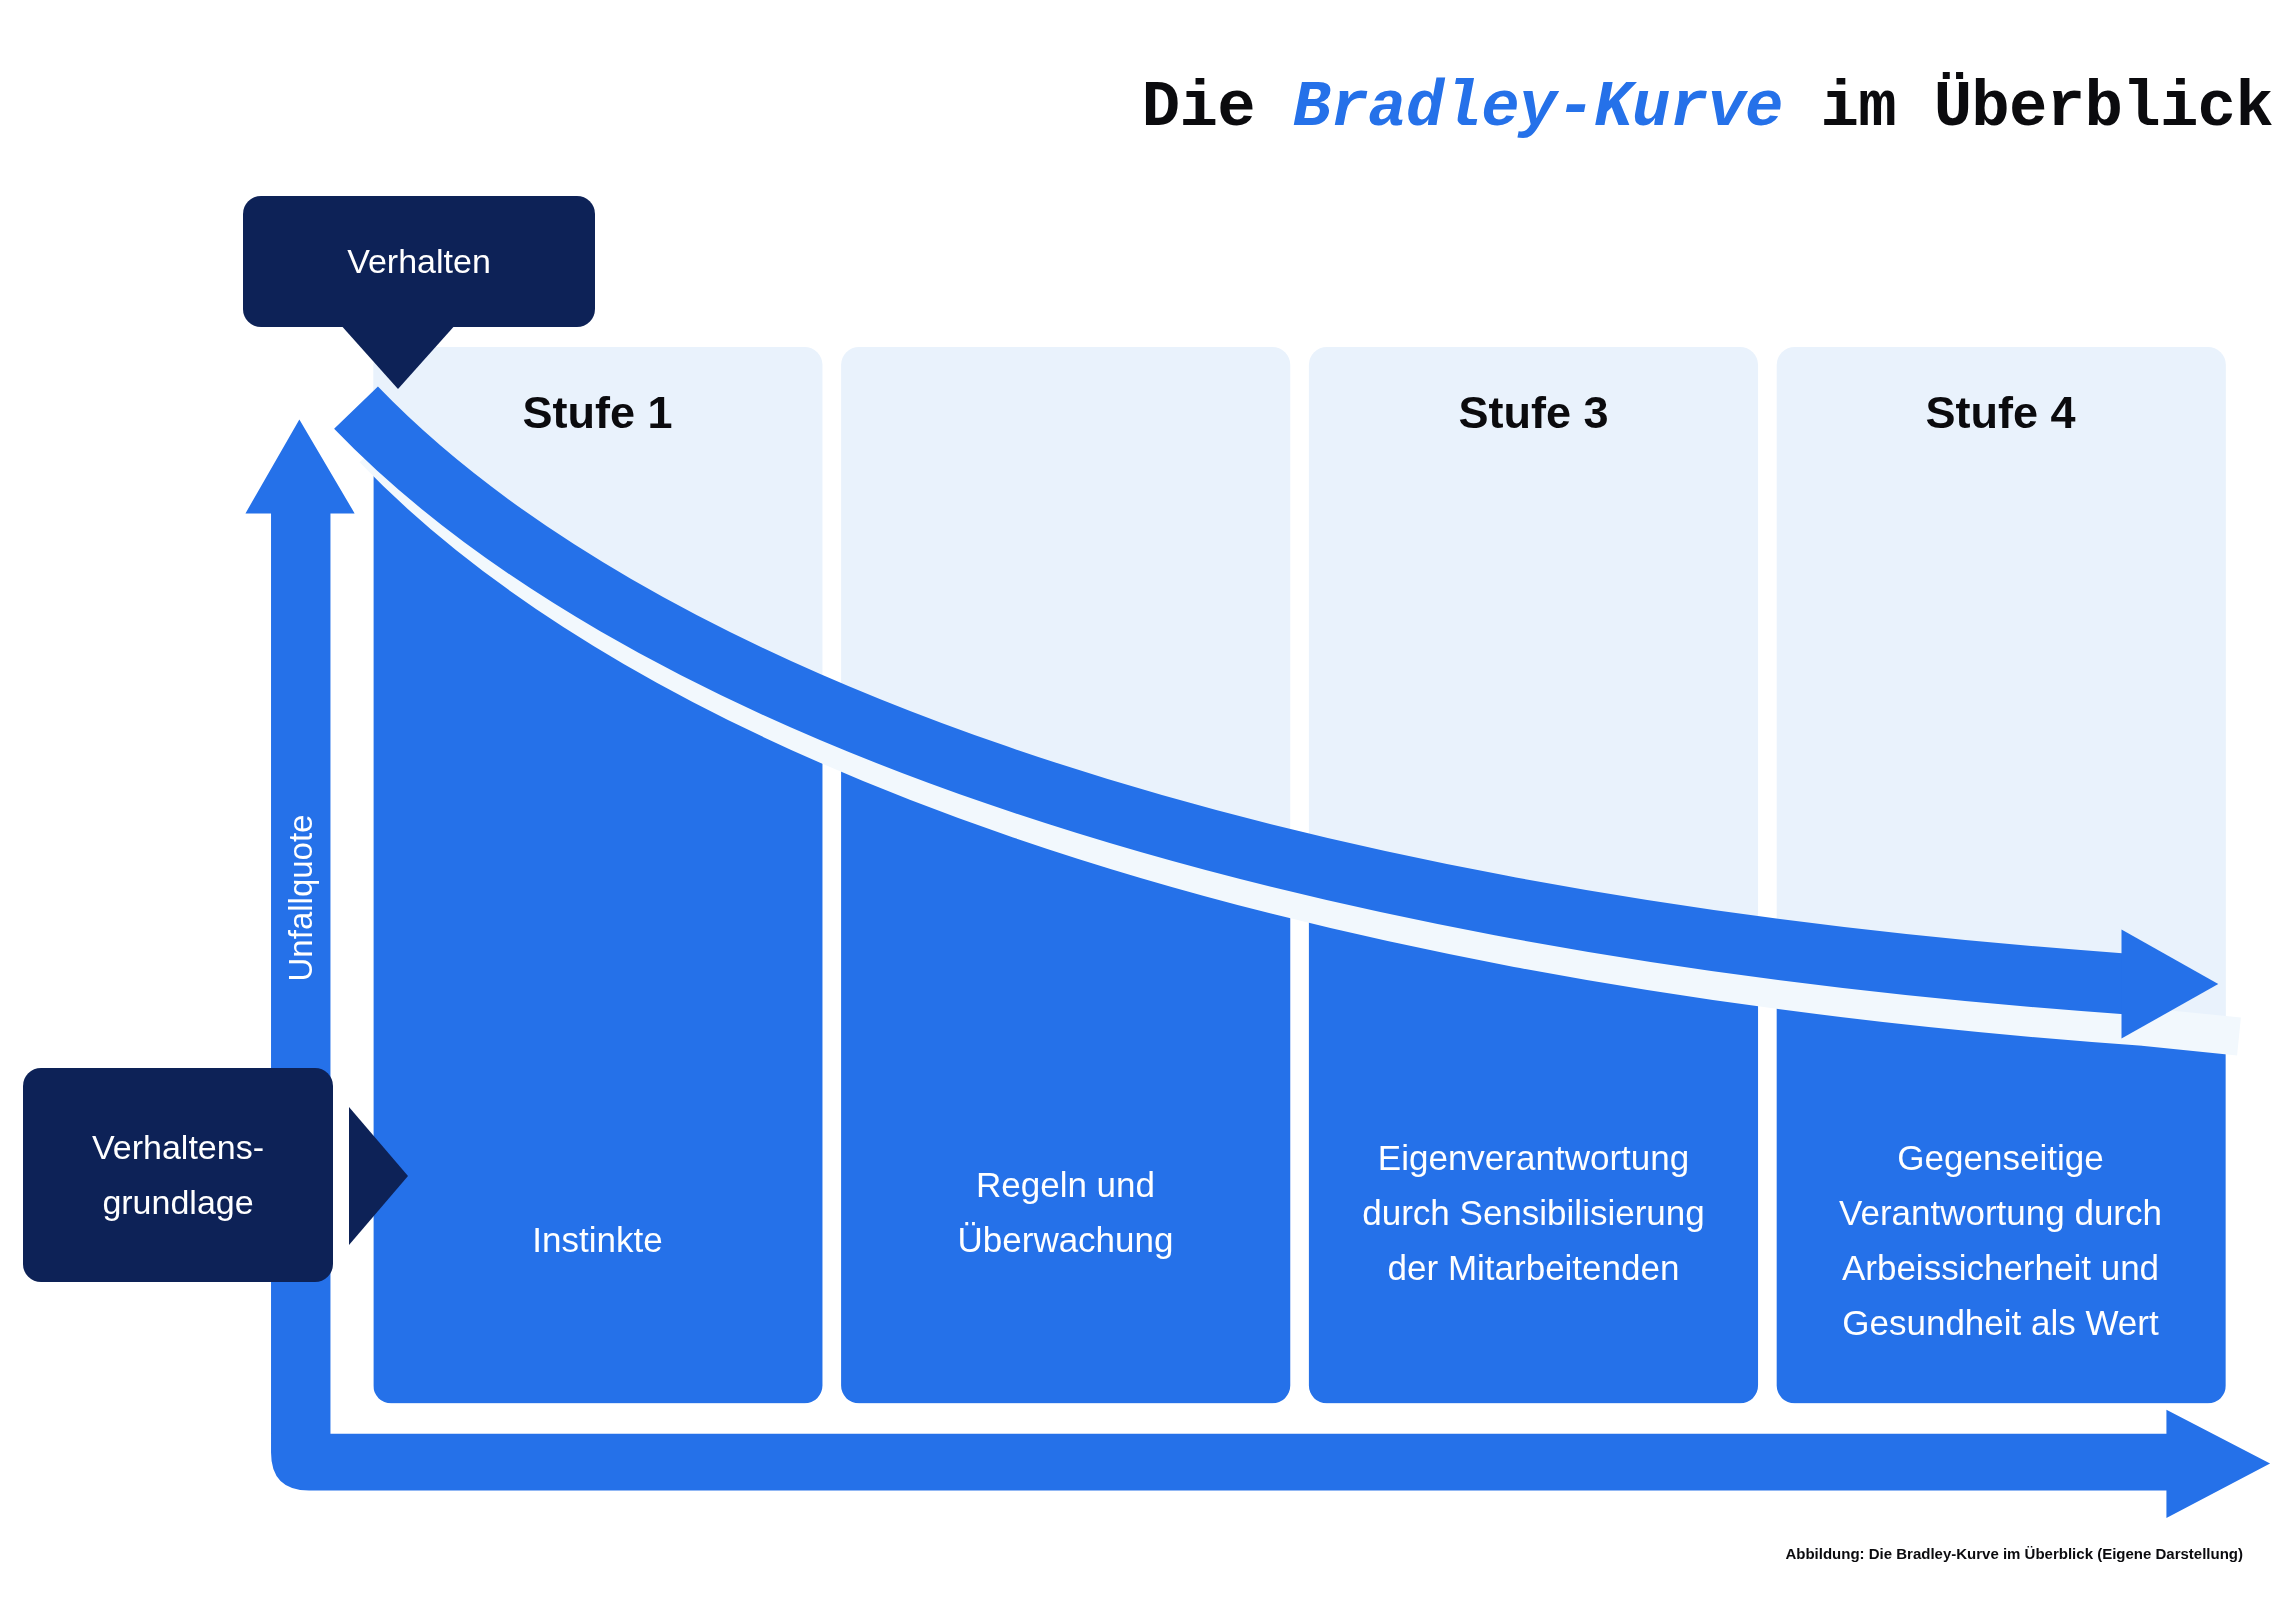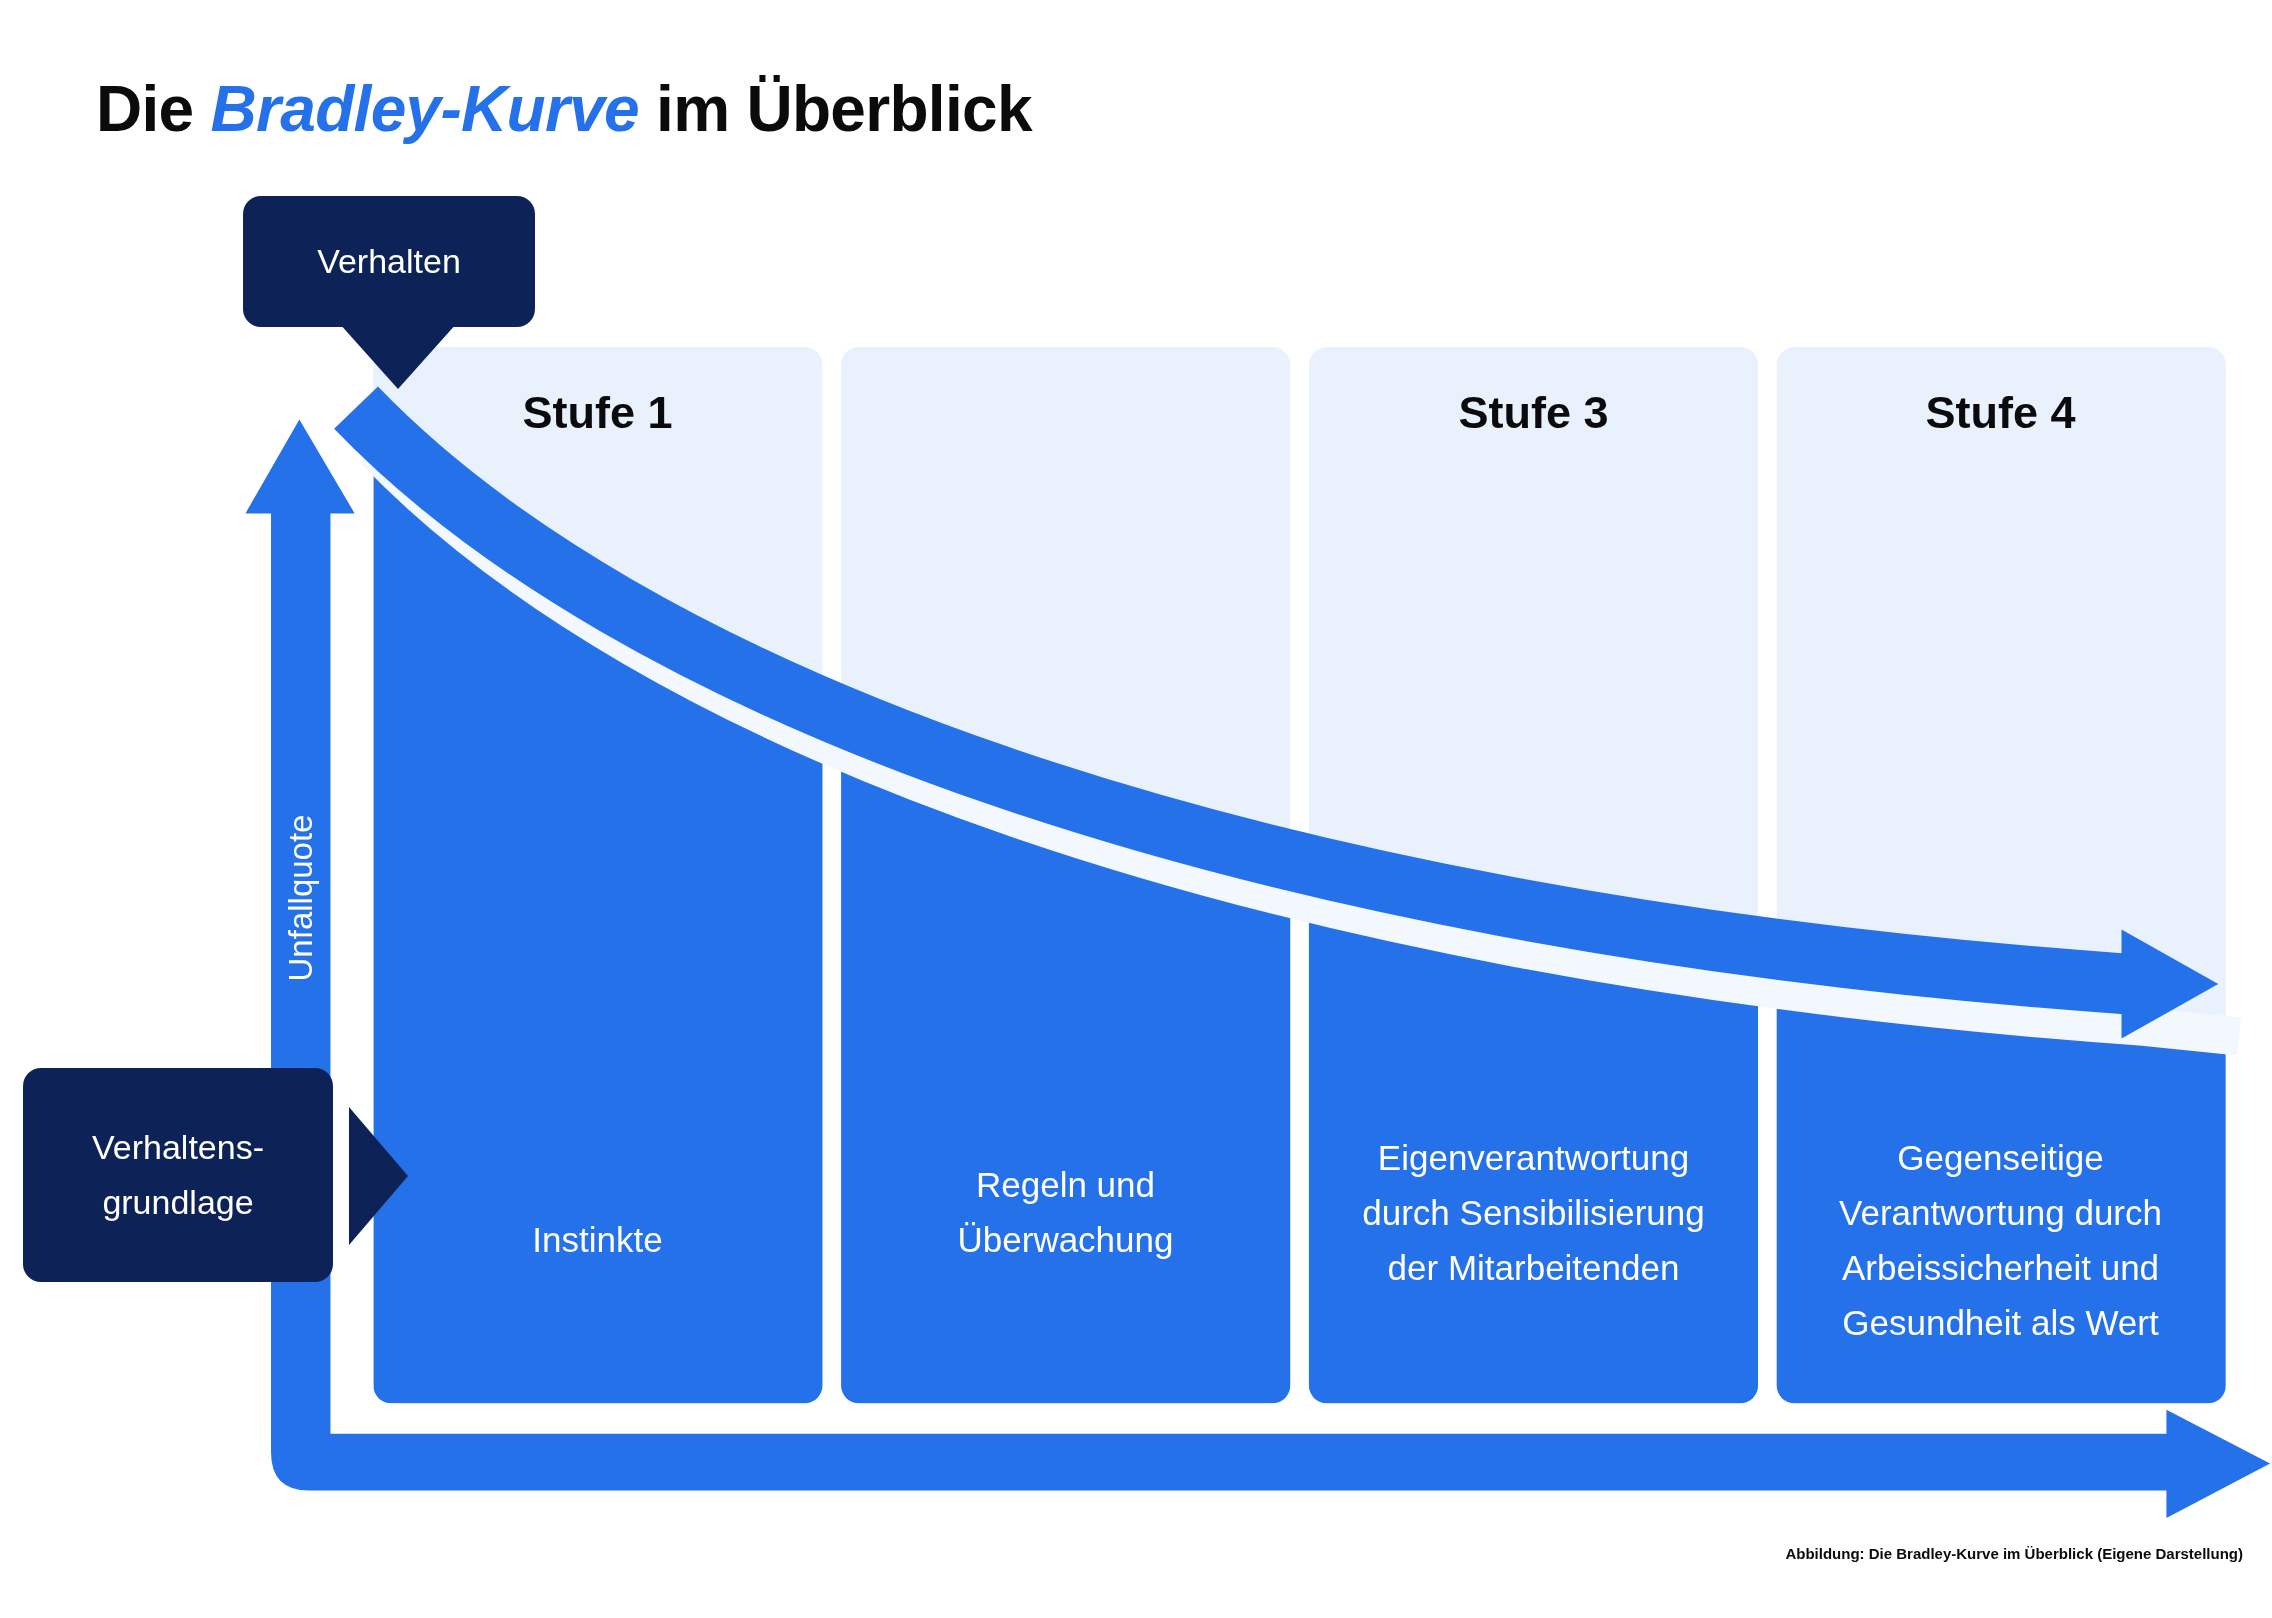--- a/index.html
+++ b/index.html
@@ -13,24 +13,25 @@
   body{background:#ffffff;font-family:"Liberation Sans",sans-serif;}
   .canvas{
     position:relative;
     width:2273px;height:1619px;
     background:#ffffff;
     overflow:hidden;
   }
   .title{
     position:absolute;top:72px;left:0;right:0;
     padding-left:96px;
-    text-align:left;
+    text-align:right;
     font-size:64px;font-weight:700;letter-spacing:-0.7px;
     color:var(--text-dark);
     white-space:nowrap;
+    font-family:Liberation Mono, monospace;
   }
   .title .hl{color:var(--accent-blue);font-style:italic;}
   svg.diagram{position:absolute;left:0;top:0;width:2273px;height:1619px;}
   .stage-label{
     position:absolute;top:394px;width:449px;
     text-align:center;
     font-size:45px;font-weight:700;line-height:37px;
     color:var(--text-dark);
   }
   .stage-desc{
@@ -44,21 +45,21 @@
     position:absolute;
     background:var(--navy);
     border-radius:18px;
     color:#ffffff;
     display:flex;align-items:center;justify-content:center;
     text-align:center;
     font-size:34px;font-weight:500;line-height:55px;
     white-space:pre-line;
     z-index:5;
   }
-  .callout-verhalten{left:243px;top:196px;width:292px;height:131px;}
+  .callout-verhalten{left:243px;top:196px;width:352px;height:131px;}
   .tail-down{
     position:absolute;left:339px;top:323px;
     width:0;height:0;
     border-left:59px solid transparent;
     border-right:59px solid transparent;
     border-top:66px solid var(--navy);
     z-index:5;
   }
   .callout-grundlage{left:23px;top:1068px;width:310px;height:214px;}
   .tail-right{

